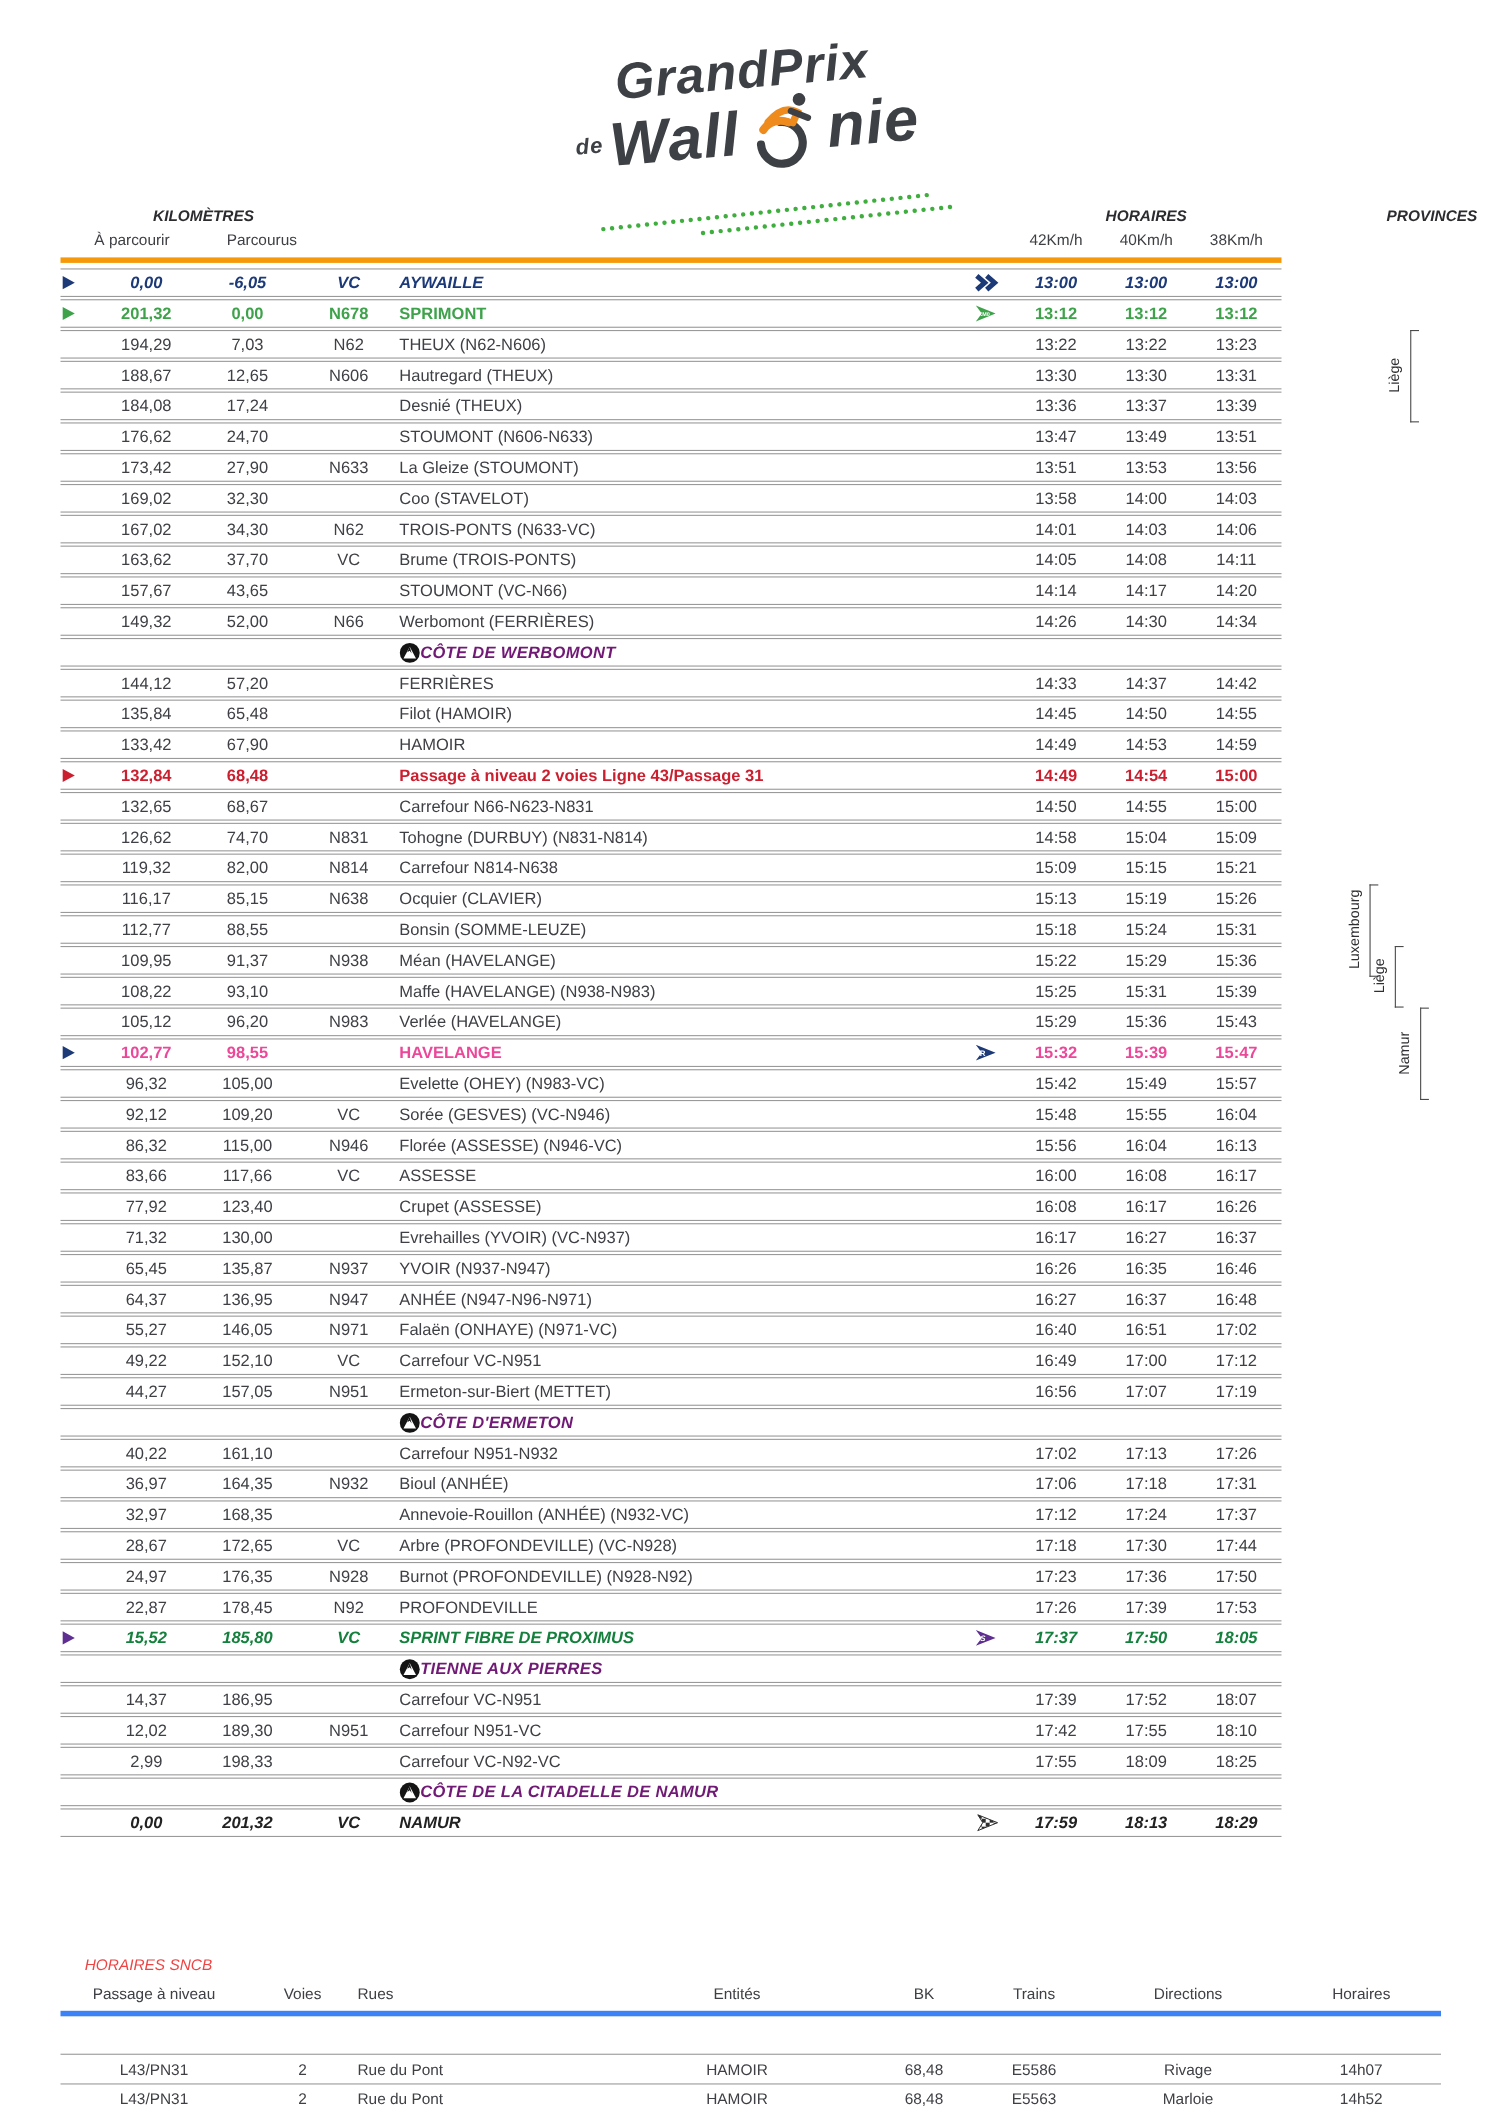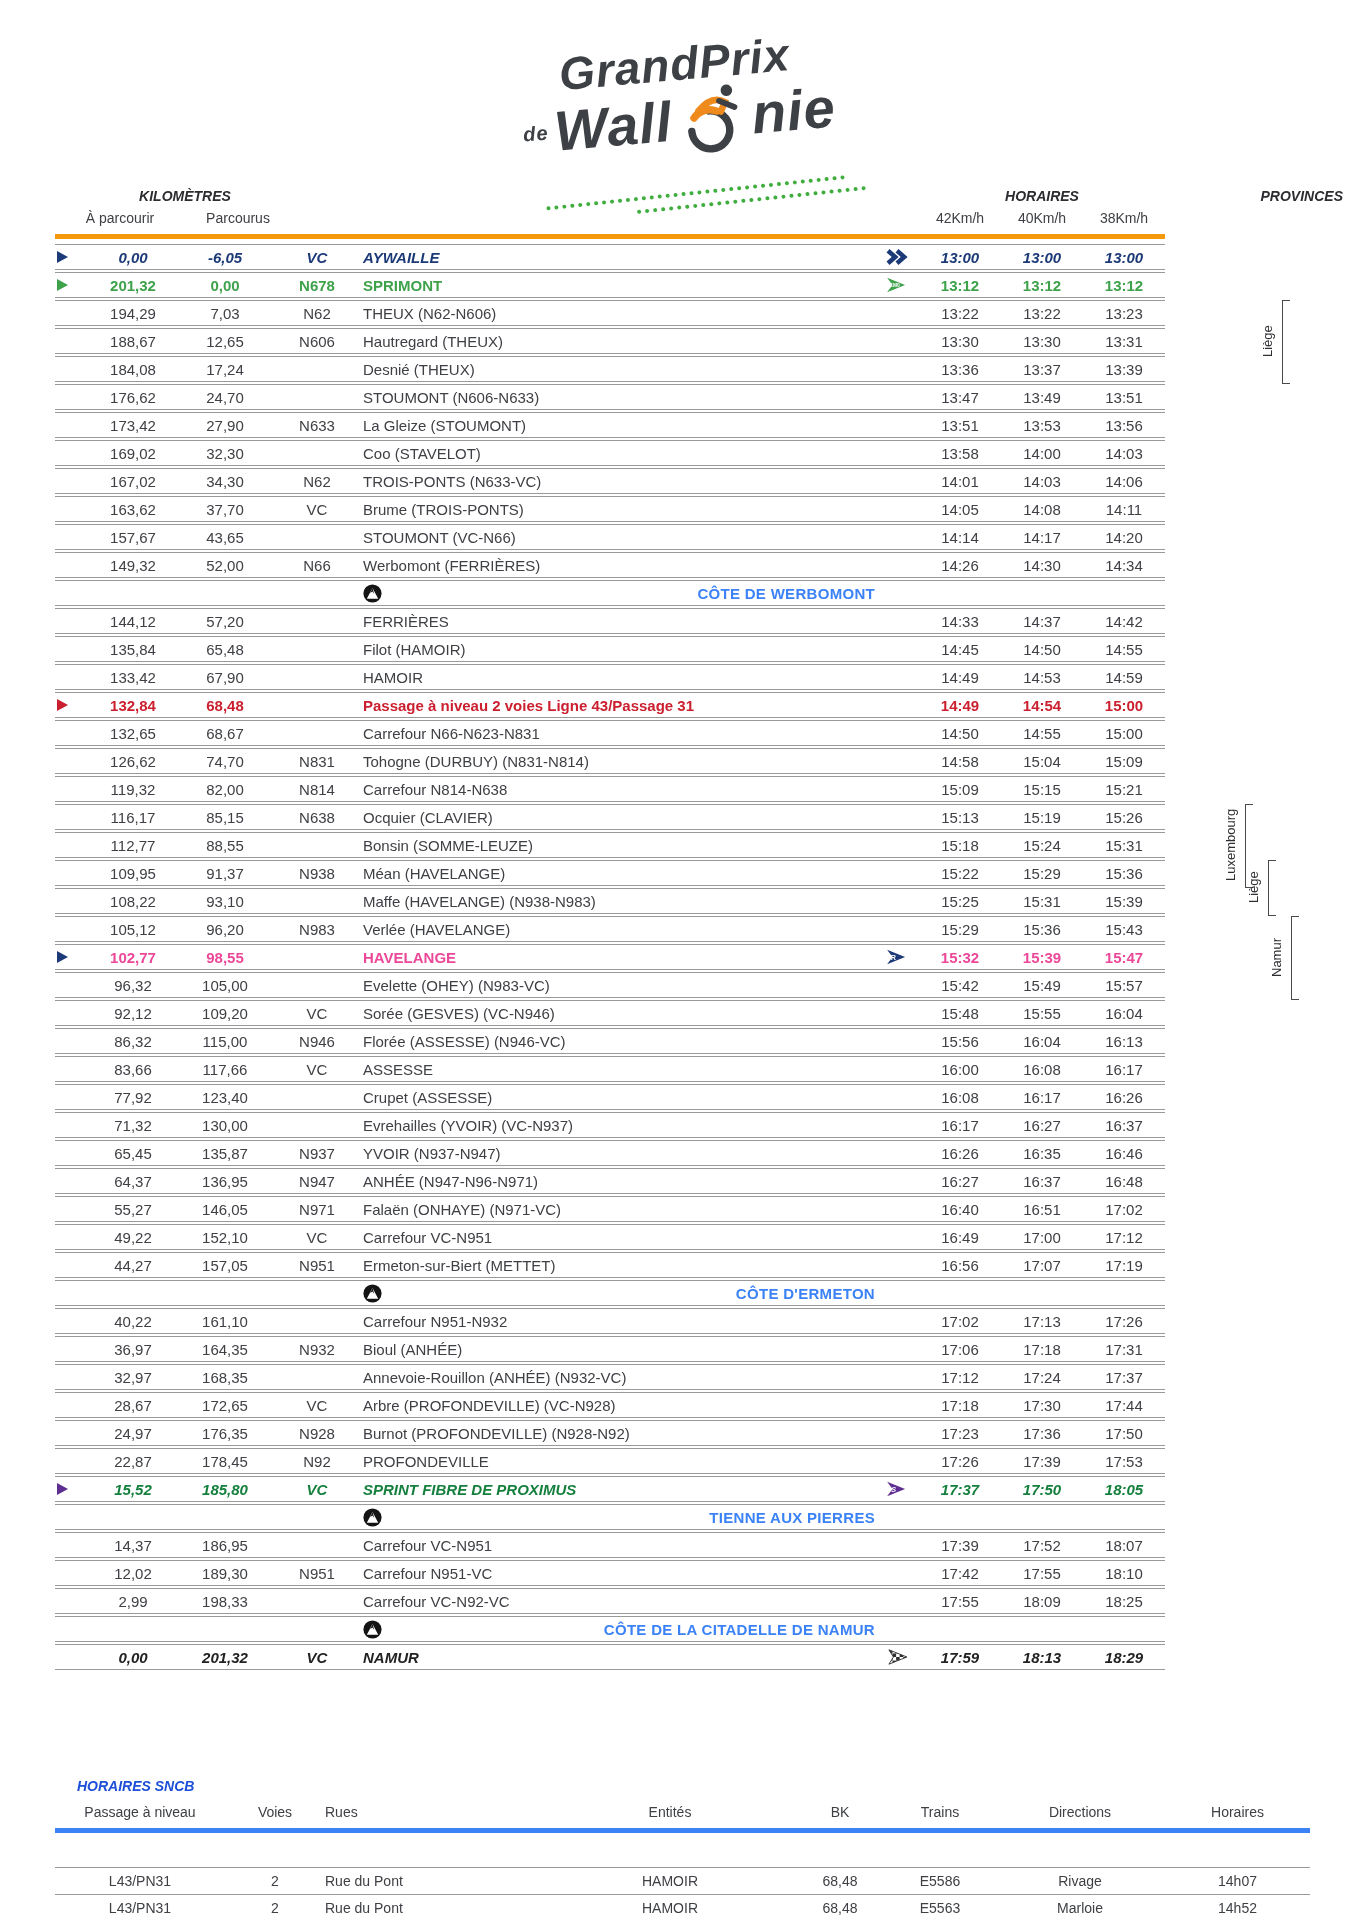--- a/index.html
+++ b/index.html
@@ -42,29 +42,29 @@
   .row.km0 .tri{border-left-color:#3ea24b;}
   .row.crossing{color:#cb1f2f;font-weight:bold;}
   .row.crossing .tri{border-left-color:#cb1f2f;}
   .row.feed    {color:#ec4899;font-weight:bold;}
   .row.feed .tri{border-left-color:#1d3a78;}
   .row.sprint  {color:#15803d;font-weight:bold;font-style:italic;}
   .row.sprint .tri{border-left-color:#5e2f91;}
   .row.finish  {color:#222;font-weight:bold;font-style:italic;}
   .climb-cell{display:flex;align-items:center;width:100%;}
   .climb-cell .climb-icon{flex:0 0 auto;display:flex;align-items:center;}
-  .climb-cell .climb-text{flex:1;text-align:right;font-weight:bold;color:#3b82f6;letter-spacing:.3px;}
+  .climb-cell .climb-text{flex:1;text-align:left;font-weight:bold;font-style:italic;color:#701a75;letter-spacing:.3px;}
   .c.icon{display:flex;align-items:center;justify-content:center;}
   
   .prov-strip{position:absolute;left:1110px;top:0;width:145px;height:10px;}
   .prov-line{position:absolute;width:7px;border-left:1.5px solid #4a4a4a;border-top:1.5px solid #4a4a4a;border-bottom:1.5px solid #4a4a4a;}
   .prov-label{position:absolute;font-size:13px;color:#2f2f33;writing-mode:vertical-rl;transform:rotate(180deg);text-align:center;}
   
   .sncb{position:absolute;left:55px;top:1778px;width:1255px;font-size:14px;}
-  .sncb-title{font-weight:bold;font-style:italic;color:#1d4ed8;margin:0 0 10px 22px;}
+  .sncb-title{font-weight:normal;font-style:italic;color:#ef4444;margin:0 0 10px 22px;}
   .sncb-grid{display:grid;grid-template-columns:170px 100px 220px 250px 90px 110px 170px 145px;align-items:center;}
   .sncb-grid > div{text-align:center;}
   .sncb-grid > div.left{text-align:left;}
   .sncb-head{padding-bottom:8px;border-bottom:5px solid #3b82f6;}
   .sncb-row{height:27px;box-sizing:border-box;border-top:1px solid #9a9a9a;}
   .sncb-row.first{margin-top:34px;border-top:1px solid #9a9a9a;}
   .sncb-row.last{border-bottom:1px solid #9a9a9a;}
 </style>
 </head>
 <body>

